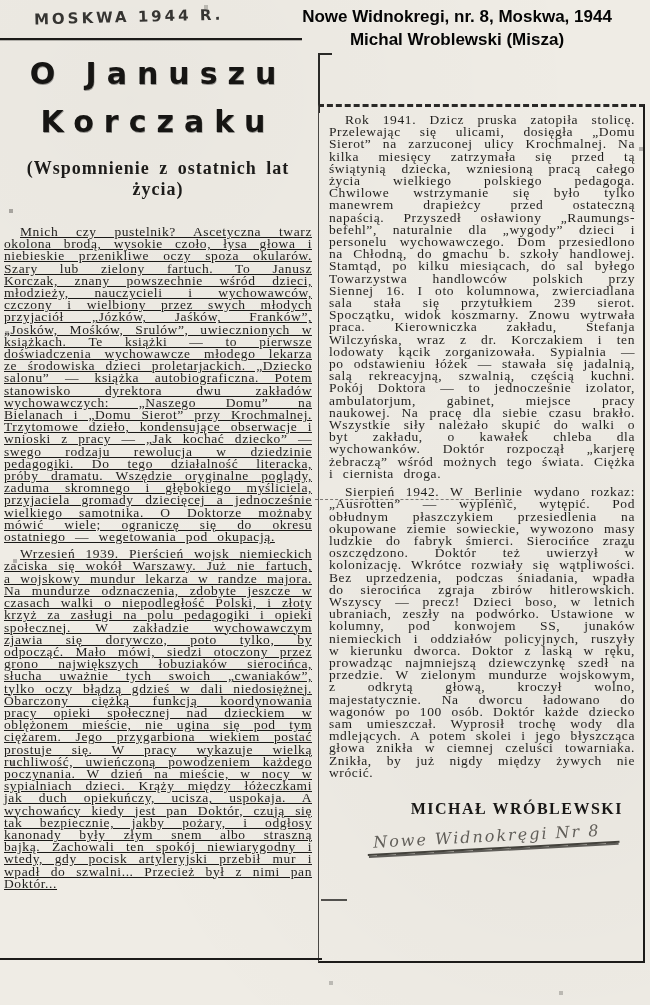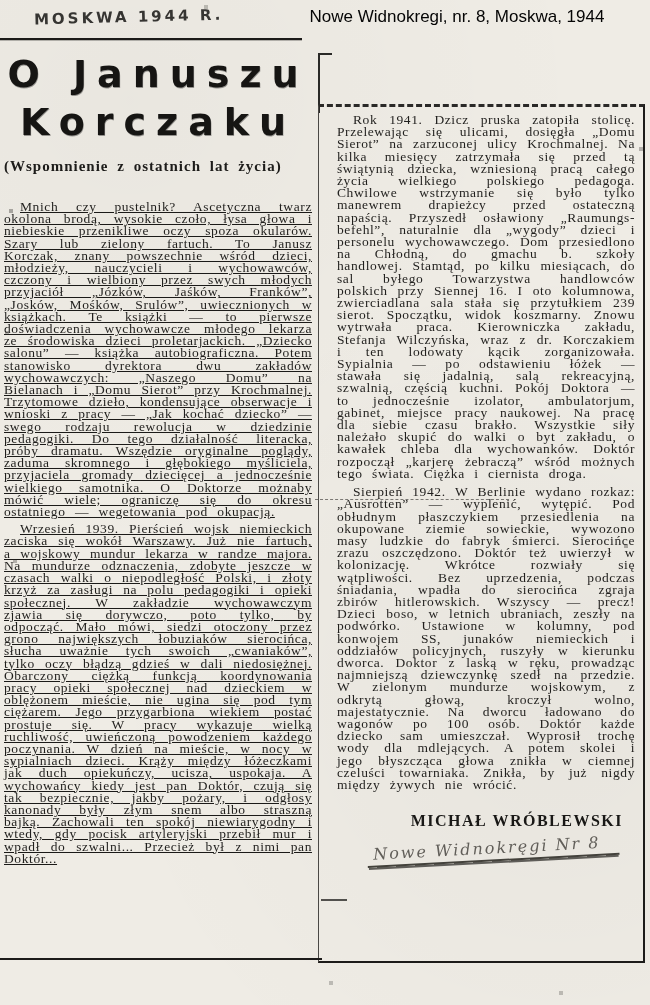--- a/index.html
+++ b/index.html
@@ -26,45 +26,45 @@
     font-weight: bold; font-size: 15px; letter-spacing: 3px;
     color: #232220; transform: rotate(-1.5deg);
     opacity: .9;
   }
 
   
   .caption {
     position: absolute; left: 268px; top: 5px; width: 378px;
     text-align: center;
     font-family: "Liberation Sans", sans-serif;
-    font-weight: normal; font-size: 17px; line-height: 23px;
+    font-weight: bold; font-size: 17px; line-height: 23px;
     color: #050505;
   }
 
   
   .left-top-rule {
     position: absolute; left: 0; top: 38px; width: 302px;
     border-top: 2.5px solid #1c1b19;
     box-shadow: 0 1px 0 rgba(0,0,0,.25);
   }
 
   .left-col {
     position: absolute; left: 4px; top: 44px; width: 308px;
   }
   .headline {
     margin: 6px 0 0 0;
     text-align: center;
     font-family: "DejaVu Sans", sans-serif;
-    font-weight: bold; font-size: 38px; line-height: 48px;
+    font-weight: bold; font-size: 30px; line-height: 48px;
     letter-spacing: 10px; color: #161513;
     text-shadow: 0.5px 0.5px 0 rgba(20,20,20,.4);
   }
   .subtitle {
-    margin-top: 12px; 
-    font-weight: bold; font-size: 15px; letter-spacing: 1px;
+    margin-top: 12px; text-align: center;
+    font-weight: bold; font-size: 18px; letter-spacing: 1px;
     color: #1d1c1a; word-spacing: 4px;
   }
   .body-text p {
     margin: 0 0 5px 0;
     font-size: 13.5px; line-height: 12.2px;
     letter-spacing: 0.6px; word-spacing: 5.5px;
     text-align: justify; text-indent: 16px;
     color: #201f1d;
   }
   .left-col .body-text { margin-top: 26px; text-decoration: underline; }
@@ -83,21 +83,21 @@
   .right-col {
     position: absolute; left: 318px; top: 104px; width: 327px; height: 859px;
     border-top: 3px dashed #2a2927;
     border-right: 2.5px solid #1c1b19;
     border-bottom: 2.5px solid #1c1b19;
     border-left: 1.5px solid #4a4845;
     box-sizing: border-box;
     padding: 7px 8px 0 10px;
   }
   .right-col p {
-    margin: 0 0 6px 8px;
+    margin: 0 0 6px 0;
     font-size: 13.5px; line-height: 12.2px;
     letter-spacing: 0.6px; word-spacing: 5.5px;
     text-align: justify; text-indent: 16px;
     color: #201f1d;
   }
   .fold-line {
     position: absolute; left: -4px; top: 392px; width: 60%;
     border-top: 1.5px dashed #55534f; opacity: .75;
   }
   .scan-dash {
@@ -148,20 +148,21 @@
 </style>
 </head>
 <body>
 
 <div class="page">
 
   <div class="stamp">MOSKWA 1944 R.</div>
 
   <div class="caption">
     <div>Nowe Widnokregi, nr. 8, Moskwa, 1944</div>
+    <div>Michal Wroblewski (Misza)</div>
   </div>
 
   <div class="left-top-rule"></div>
 
   <div class="left-col">
     <h1 class="headline"><span>O Januszu</span><br><span>Korczaku</span></h1>
     <div class="subtitle">(Wspomnienie z ostatnich lat życia)</div>
     <div class="body-text">
       <p>Mnich czy pustelnik?  Ascetyczna twarz okolona brodą, wysokie czoło, łysa głowa i niebieskie przenikliwe oczy spoza okularów. Szary lub zielony fartuch. To Janusz Korczak, znany powszechnie wśród dzieci, młodzieży, nauczycieli i wychowawców, czczony i wielbiony przez swych młodych przyjaciół „Józków, Jaśków, Franków”, „Josków, Mośków, Srulów”, uwiecznionych w książkach. Te książki — to pierwsze doświadczenia wychowawcze młodego lekarza ze środowiska dzieci proletarjackich. „Dziecko salonu” — książka autobiograficzna. Potem stanowisko dyrektora dwu zakładów wychowawczych: „Naszego Domu” na Bielanach i „Domu Sierot” przy Krochmalnej. Trzytomowe dzieło, kondensujące obserwacje i wnioski z pracy — „Jak kochać dziecko” — swego rodzaju rewolucja w dziedzinie pedagogiki. Do tego działalność literacka, próby dramatu. Wszędzie oryginalne poglądy, zaduma skromnego i głębokiego myśliciela, przyjaciela gromady dziecięcej a jednocześnie wielkiego samotnika. O Doktorze możnaby mówić wiele; ograniczę się do okresu ostatniego — wegetowania pod okupacją.</p>
       <p>Wrzesień 1939. Pierścień wojsk niemieckich zaciska się wokół Warszawy. Już nie fartuch, a wojskowy mundur lekarza w randze majora. Na mundurze odznaczenia, zdobyte jeszcze w czasach walki o niepodległość Polski, i złoty krzyż za zasługi na polu pedagogiki i opieki społecznej. W zakładzie wychowawczym zjawia się dorywczo, poto tylko, by odpocząć. Mało mówi, siedzi otoczony przez grono największych łobuziaków sierocińca, słucha uważnie tych swoich „cwaniaków”, tylko oczy błądzą gdzieś w dali niedosiężnej. Obarczony ciężką funkcją koordynowania pracy opieki społecznej nad dzieckiem w oblężonem mieście, nie ugina się pod tym ciężarem. Jego przygarbiona wiekiem postać prostuje się. W pracy wykazuje wielką ruchliwość, uwieńczoną powodzeniem każdego poczynania. W dzień na mieście, w nocy w sypialniach dzieci. Krąży między łóżeczkami jak duch opiekuńczy, ucisza, uspokaja. A wychowańcy kiedy jest pan Doktór, czują się tak bezpiecznie, jakby pożary, i odgłosy kanonady były złym snem albo straszną bajką. Zachowali ten spokój niewiarygodny i wtedy, gdy pocisk artyleryjski przebił mur i wpadł do szwalni... Przecież był z nimi pan Doktór...</p>

